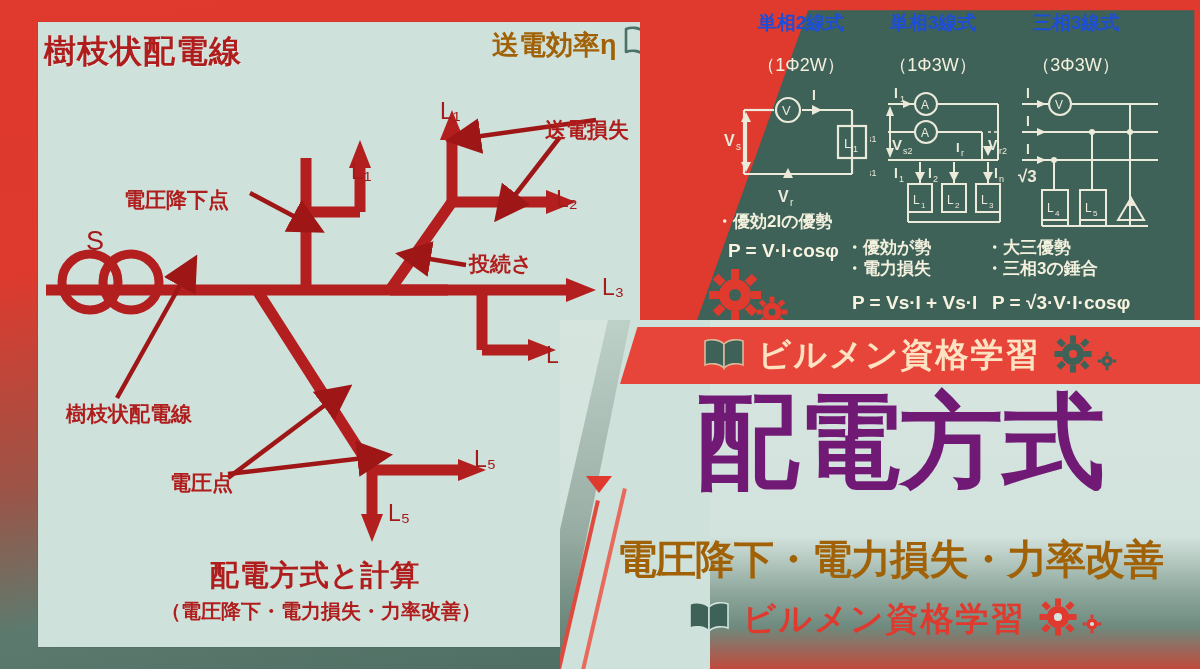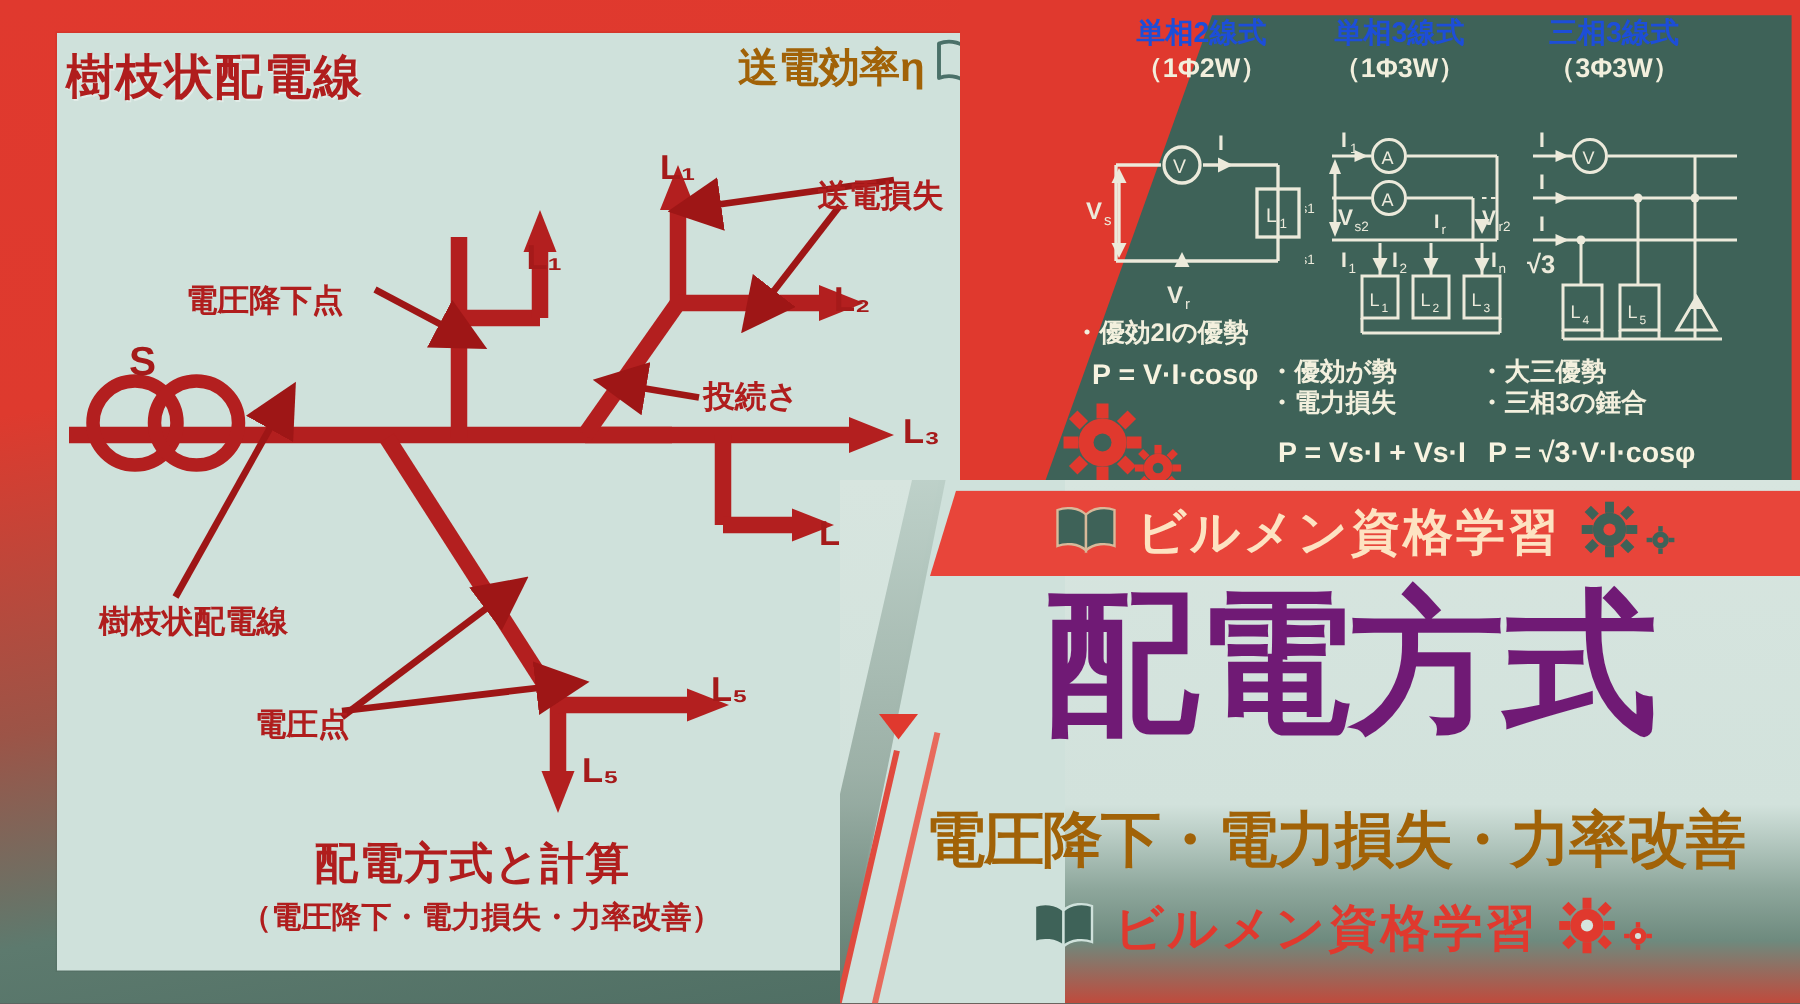--- a/index.html
+++ b/index.html
@@ -25,34 +25,34 @@
      color:#b01d1d;font-weight:bold;text-shadow:1px 1px 0 rgba(255,255,255,.35);}
   #eff-label{left:492px;top:26px;font-size:27px;color:#a16207;font-weight:bold;display:flex;align-items:center;gap:7px;}
 
   .note{color:#b01d1d;font-weight:bold;}
   #n-drop{left:124px;top:186px;font-size:21px;}
   #n-loss{left:545px;top:116px;font-size:21px;}
   #n-conn{left:469px;top:250px;font-size:21px;}
   #n-tree{left:66px;top:400px;font-size:21px;}
   #n-vpt{left:170px;top:469px;font-size:21px;}
 
-  .lnode{position:absolute;color:#a51a1a;font-weight:bold;font-size:23px;}
+  .lnode{position:absolute;color:#a51a1a;font-weight:normal;font-size:23px;}
 
   #bottom-cap{position:absolute;left:0;top:556px;width:630px;text-align:center;color:#b01d1d;font-weight:bold;}
   #bottom-cap .b1{font-size:29px;letter-spacing:1px;}
   #bottom-cap .b2{font-size:20px;margin-top:2px;margin-left:12px;}
 
   
   #board{position:absolute;left:640px;top:0;width:560px;height:340px;overflow:hidden;}
   .board-red{position:absolute;inset:0;background:#e0392e;}
   .board-green{position:absolute;left:0;top:0;width:560px;height:340px;background:#3e6258;
      clip-path:polygon(99% 3%, 99% 95%, 10% 95%, 30% 3%);}
   .b-col{position:absolute;top:12px;color:#f3f0de;text-align:center;}
   .b-title{font-size:19px;font-weight:bold;line-height:1.12;color:#1d4ed8;}
-  .b-sub{font-size:18px;font-weight:bold;color:#f2efdd;}
+  .b-sub{font-size:18px;font-weight:normal;color:#f2efdd;margin-top:20px;}
   .bullets{position:absolute;color:#f3f0de;font-weight:bold;font-size:17px;line-height:1.22;}
   .formula{font-size:19px;font-weight:bold;color:#f7f3e0;white-space:nowrap;}
   .circuit{position:absolute;}
 
   
   #rb{position:absolute;left:560px;top:320px;width:640px;height:349px;overflow:hidden;}
   .rb-bg{position:absolute;left:0;top:0;width:640px;height:349px;
      background:linear-gradient(180deg,#d7e5df 0%,#d2e2dc 62%,#8ea79c 78%,#6e8a7e 88%,#c04a3c 100%);}
   .rb-tri{position:absolute;left:0;top:0;width:150px;height:349px;background:#cfe1db;
      clip-path:polygon(44% 0,100% 0,100% 100%,0% 100%);}

